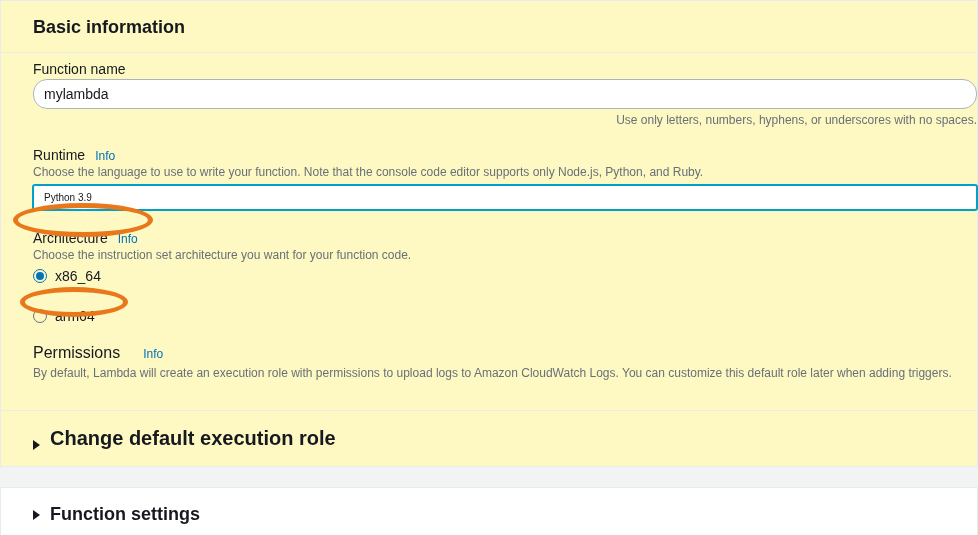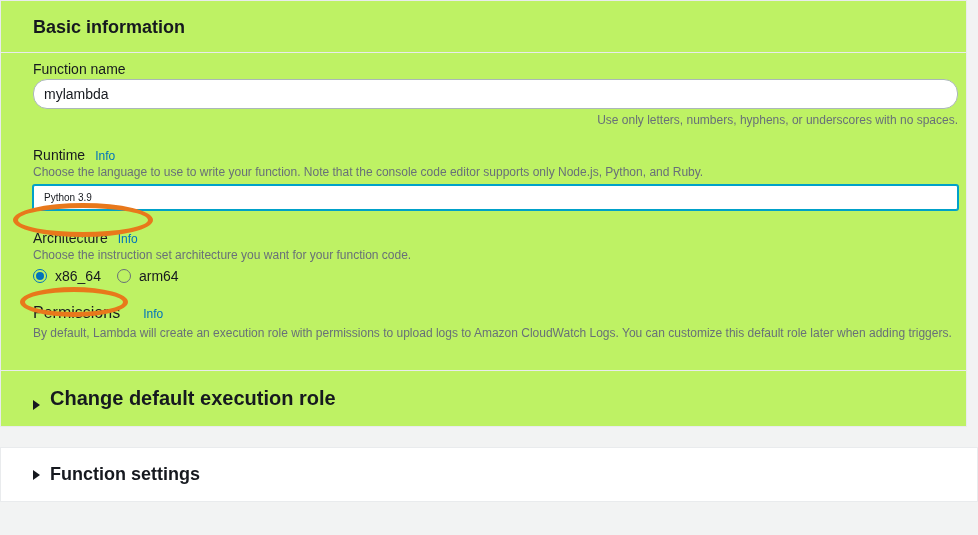--- a/index.html
+++ b/index.html
@@ -4,37 +4,37 @@
   <style>
     * { box-sizing: border-box; margin: 0; padding: 0; }
     body {
       font-family: "Amazon Ember", "Helvetica Neue", Arial, sans-serif;
       background: #f2f3f3;
       color: #16191f;
       font-size: 14px;
       padding: 0;
     }
     .panel {
-      background: #bef264;
+      background: #fef9c3;
       border: 1px solid #e9ebed;
-      margin: 0 11px 20px 0;
+      margin: 0 0 20px 0;
     }
     .panel-header {
       padding: 16px 20px 14px 32px;
       font-size: 18px;
       font-weight: 700;
     }
     .panel-body {
       padding: 8px 0 20px 32px;
       border-top: 1px solid #e9ebed;
       margin-top: 0;
     }
     .field {
       margin-bottom: 20px;
-      padding-right: 8px;
+      padding-right: 0;
     }
     .field-label {
       font-size: 14px;
       color: #16191f;
       font-weight: 400;
       margin-bottom: 2px;
       display: flex;
       align-items: baseline;
       gap: 10px;
     }
@@ -71,21 +71,22 @@
       font-size: 10px;
       border: 1px solid #00a1c9;
       box-shadow: 0 0 0 1px #00a1c9;
       border-radius: 2px;
       color: #16191f;
       background: #fff;
       display: block;
     }
     .radio-group {
       display: flex;
-      gap: 16px;
+      flex-direction: column;
+      gap: 24px;
     }
     .radio-item {
       display: flex;
       align-items: center;
       gap: 8px;
       font-size: 14px;
       cursor: pointer;
     }
     .radio-circle {
       width: 14px;

